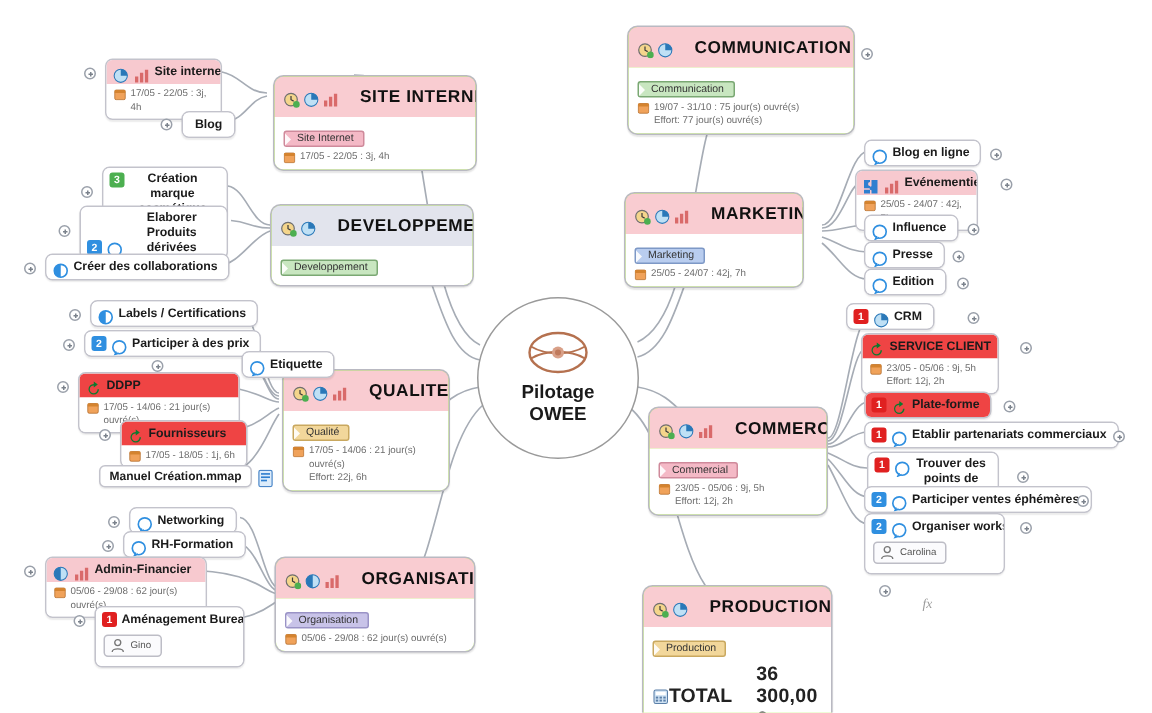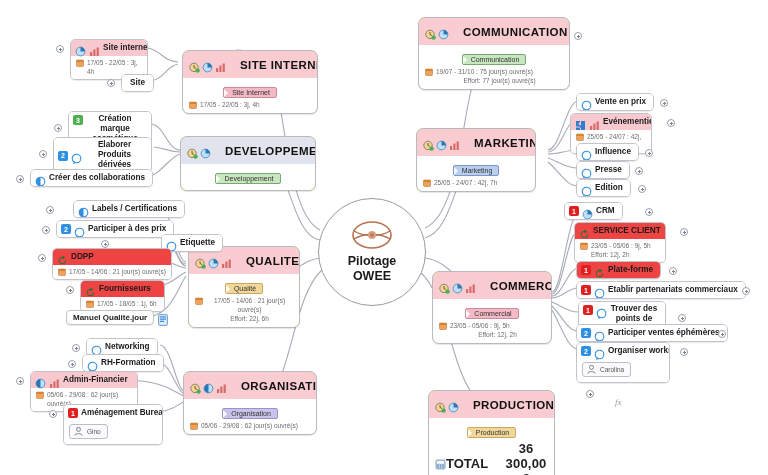--- a/index.html
+++ b/index.html
@@ -25,21 +25,20 @@
   }
   .central .ctitle { font-size:12.5px; font-weight:bold; color:#1a1a1a; line-height:15px; }
   .eye { width:44px; height:30px; margin-bottom:4px; position:relative; }
   .eye svg { display:block; }
 
   
   .main-card {
     border:1px solid #b9b9c2; border-radius:7px; background:#bef264;
     box-shadow:0 1px 1px rgba(0,0,0,.10);
     overflow:hidden;
-    text-align:center;
   }
   .main-head {
     display:flex; align-items:center; gap:4px;
     padding:4px 9px 4px 6px; min-height:27px;
   }
   .main-head.pink { background:#f9ccd1; }
   .main-head.grey { background:#e2e4ed; }
   .main-title { font-size:11.5px; font-weight:bold; letter-spacing:.4px; color:#111; white-space:nowrap; }
   .main-body { padding:3px 6px 4px 6px; background:#fff; }
 
@@ -291,21 +290,21 @@
       </div>
     </div>
   </div>
 
   <div class="node sub" style="left:576px; top:93px;">
     <div class="sub-head plain">
       <span class="mini"><svg viewBox="0 0 11 11">
             <circle cx="5.5" cy="5.5" r="4.3" fill="#fff" stroke="#2f8fe0" stroke-width="1.1"></circle>
             <path d="M3.6,8.4 L2.6,10.4 L5,9.3" fill="#fff" stroke="#2f8fe0" stroke-width="1"></path>
           </svg></span>
-      <span class="sub-label">Vente en prix</span>
+      <span class="sub-label">Blog en ligne</span>
     </div>
   </div>
   <div class="collapse" style="left:660px; top:99px;"></div>
 
   <div class="node sub" style="left:570px; top:113px; width:82px;">
     <div class="sub-head pinkfill">
       <span class="mini"><svg viewBox="0 0 11 11">
             <path d="M1,1 h4 v1.4 a1.3,1.3 0 1 0 0,2.6 V6.5 H1 Z M6,1 h4 v9 H6 V7.8 a1.3,1.3 0 1 1 0,-2.6 Z" fill="#2f7fd0"></path>
             <rect x="1" y="7.5" width="4" height="2.5" fill="#2f7fd0"></rect>
           </svg></span>
@@ -616,21 +615,21 @@
               <rect x=".5" y="1" width="7" height="2" fill="#d4832f"></rect>
             </svg></span>
         <span>17/05 - 22/05 : 3j, 4h</span>
       </div>
     </div>
   </div>
   <div class="collapse" style="left:56px; top:45px;"></div>
 
   <div class="node sub" style="left:121px; top:74px;">
     <div class="sub-head plain" style="padding:2px 8px;">
-      <span class="sub-label">Site</span>
+      <span class="sub-label">Blog</span>
     </div>
   </div>
   <div class="collapse" style="left:107px; top:79px;"></div>
 
   <div class="node main-card" style="left:180px; top:136px; width:136px;">
     <div class="main-head grey">
       <span class="icons">
         <span class="mini"><svg viewBox="0 0 11 11">
               <circle cx="5" cy="5.4" r="4.2" fill="#f4d58b" stroke="#6e6e6e" stroke-width=".8"></circle>
               <path d="M5,3 L5,5.5 L6.8,6.4" stroke="#3a3a3a" stroke-width=".8" fill="none"></path>
@@ -661,21 +660,21 @@
 
   <div class="node sub" style="left:68px; top:111px; width:84px;">
     <div class="sub-head plain" style="align-items:flex-start;">
       <span class="prio p3" style="margin-top:1px;">3</span>
       <span class="sub-label multi" style="flex:1;">Création marque cosmétique</span>
     </div>
   </div>
   <div class="collapse" style="left:54px; top:124px;"></div>
 
   <div class="node sub" style="left:53px; top:137px; width:99px;">
-    <div class="sub-head plain" style="align-items:center;">
+    <div class="sub-head plain" style="align-items:flex-end;">
       <span class="prio p2" style="margin-top:1px;">2</span>
       <span class="mini" style="margin-top:1px;"><svg viewBox="0 0 11 11">
             <circle cx="5.5" cy="5.5" r="4.3" fill="#fff" stroke="#2f8fe0" stroke-width="1.1"></circle>
             <path d="M3.6,8.4 L2.6,10.4 L5,9.3" fill="#fff" stroke="#2f8fe0" stroke-width="1"></path>
           </svg></span>
       <span class="sub-label multi" style="flex:1;">Elaborer Produits dérivées</span>
     </div>
   </div>
   <div class="collapse" style="left:39px; top:150px;"></div>
 
@@ -725,21 +724,21 @@
         <span class="cal"><svg viewBox="0 0 8 8">
               <rect x=".5" y="1" width="7" height="6.5" rx="1" fill="#f0a25a" stroke="#b06a28" stroke-width=".5"></rect>
               <rect x=".5" y="1" width="7" height="2" fill="#d4832f"></rect>
             </svg></span>
         <span>17/05 - 14/06 : 21 jour(s) ouvré(s)</span>
       </div>
       <div class="effort">Effort: 22j, 6h</div>
     </div>
   </div>
 
-  <div class="node sub" style="left:60px; top:200px;margin-left:13px;">
+  <div class="node sub" style="left:60px; top:200px;">
     <div class="sub-head plain">
       <span class="mini"><svg viewBox="0 0 11 11">
             <circle cx="5.5" cy="5.5" r="4.3" fill="#fff" stroke="#2f8fe0" stroke-width="1.1"></circle>
             <path d="M5.5,1.2 A4.3,4.3 0 0 0 5.5,9.8 Z" fill="#2f8fe0"></path>
           </svg></span>
       <span class="sub-label">Labels / Certifications</span>
     </div>
   </div>
   <div class="collapse" style="left:46px; top:206px;"></div>
 
@@ -759,21 +758,21 @@
     <div class="sub-head plain">
       <span class="mini"><svg viewBox="0 0 11 11">
             <circle cx="5.5" cy="5.5" r="4.3" fill="#fff" stroke="#2f8fe0" stroke-width="1.1"></circle>
             <path d="M3.6,8.4 L2.6,10.4 L5,9.3" fill="#fff" stroke="#2f8fe0" stroke-width="1"></path>
           </svg></span>
       <span class="sub-label">Etiquette</span>
     </div>
   </div>
   <div class="collapse" style="left:101px; top:240px;"></div>
 
-  <div class="node sub" style="left:52px; top:248px; width:120px;">
+  <div class="node sub" style="left:52px; top:248px; width:108px;">
     <div class="sub-head greenfill">
       <span class="mini"><svg viewBox="0 0 11 11">
             <path d="M9,5.5 A3.5,3.5 0 1 1 5.5,2 L5.5,0.4 L8.2,2.4 L5.5,4.3 L5.5,3 A2.6,2.6 0 1 0 8,5.5 Z" fill="#0b7a2e"></path>
           </svg></span>
       <span class="sub-label">DDPP</span>
     </div>
     <div class="sub-body">
       <div class="row">
         <span class="cal"><svg viewBox="0 0 8 8">
               <rect x=".5" y="1" width="7" height="6.5" rx="1" fill="#f0a25a" stroke="#b06a28" stroke-width=".5"></rect>
@@ -798,21 +797,21 @@
               <rect x=".5" y="1" width="7" height="6.5" rx="1" fill="#f0a25a" stroke="#b06a28" stroke-width=".5"></rect>
               <rect x=".5" y="1" width="7" height="2" fill="#d4832f"></rect>
             </svg></span>
         <span>17/05 - 18/05 : 1j, 6h</span>
       </div>
     </div>
   </div>
   <div class="collapse" style="left:66px; top:286px;"></div>
 
   <div class="node file-node" style="left:66px; top:310px;">
-    <span class="file-label">Manuel Qualité.jour</span>
+    <span class="file-label">Manuel Création.mmap</span>
     <span class="mini" style="width:10px;height:12px;">
       <svg viewBox="0 0 10 12">
           <rect x=".6" y=".6" width="8.8" height="10.8" rx="1" fill="#dcecfb" stroke="#4a86c8" stroke-width=".8"></rect>
           <g fill="#2f7fd0">
             <rect x="2" y="2.4" width="6" height="1.1"></rect>
             <rect x="2" y="4.6" width="6" height="1.1"></rect>
             <rect x="2" y="6.8" width="4" height="1.1"></rect>
           </g>
         </svg>
     </span>

